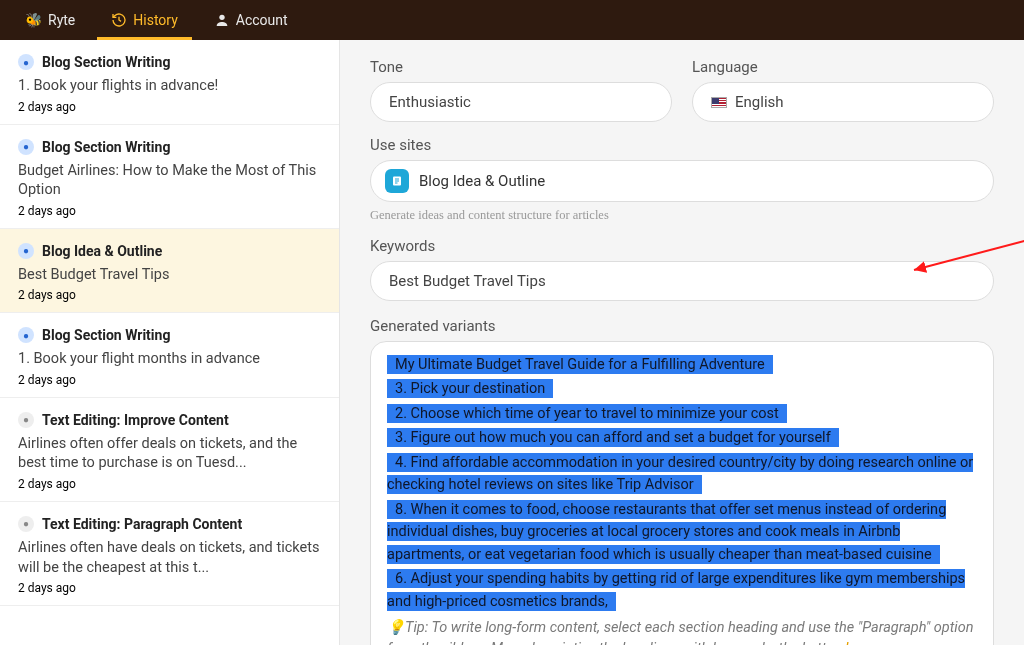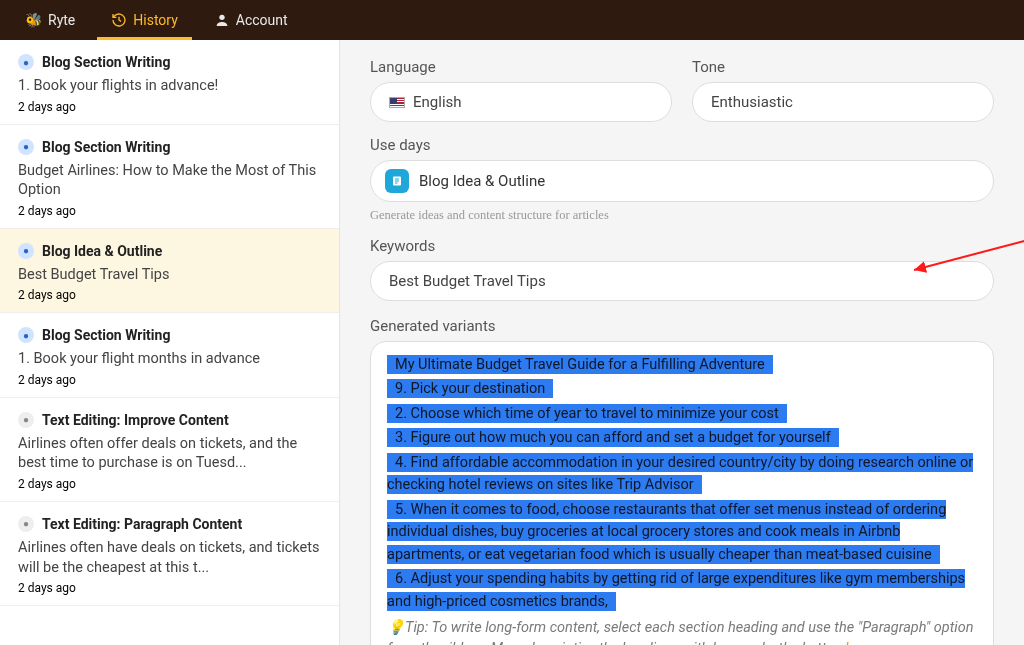--- a/index.html
+++ b/index.html
@@ -238,36 +238,36 @@
     </div>
     <div class="hi-snippet">Airlines often have deals on tickets, and tickets will be the cheapest at this t...</div>
     <div class="hi-time">2 days ago</div>
   </div>
       </div>
   </div>
 
   <div class="content">
     <div class="row">
       <div class="field">
+        <span class="field-label">Tone</span>
+        <div class="select-box">
+          <span>Enthusiastic</span>
+        </div>
+      </div>
+      <div class="field">
         <span class="field-label">Language</span>
         <div class="select-box">
           <span class="flag"></span>
           <span>English</span>
         </div>
       </div>
-      <div class="field">
-        <span class="field-label">Tone</span>
-        <div class="select-box">
-          <span>Enthusiastic</span>
-        </div>
-      </div>
     </div>
 
     <div class="field" style="margin-bottom:14px;">
-      <span class="field-label">Use days</span>
+      <span class="field-label">Use sites</span>
       <div class="usecase-box">
         <span class="usecase-icon">
           <svg width="12" height="12" viewBox="0 0 24 24" fill="#fff">
               <rect x="4" y="3" width="16" height="18" rx="2"></rect>
               <line x1="8" y1="8" x2="16" y2="8" stroke="#1ea7d8" stroke-width="2"></line>
               <line x1="8" y1="12" x2="16" y2="12" stroke="#1ea7d8" stroke-width="2"></line>
               <line x1="8" y1="16" x2="13" y2="16" stroke="#1ea7d8" stroke-width="2"></line>
             </svg>
         </span>
         <span>Blog Idea &amp; Outline</span>
@@ -280,25 +280,25 @@
       <div class="input-box">
         <span>Best Budget Travel Tips</span>
       </div>
     </div>
 
     <div class="field">
       <span class="field-label">Generated variants</span>
       <div class="variants-box">
         <div id="output-lines">
             <p><span class="hl">My Ultimate Budget Travel Guide for a Fulfilling Adventure</span></p>
-            <p><span class="hl">9. Pick your destination</span></p>
+            <p><span class="hl">3. Pick your destination</span></p>
             <p><span class="hl">2. Choose which time of year to travel to minimize your cost</span></p>
             <p><span class="hl">3. Figure out how much you can afford and set a budget for yourself</span></p>
             <p><span class="hl">4. Find affordable accommodation in your desired country/city by doing research online or checking hotel reviews on sites like Trip Advisor</span></p>
-            <p><span class="hl">5. When it comes to food, choose restaurants that offer set menus instead of ordering individual dishes, buy groceries at local grocery stores and cook meals in Airbnb apartments, or eat vegetarian food which is usually cheaper than meat-based cuisine</span></p>
+            <p><span class="hl">8. When it comes to food, choose restaurants that offer set menus instead of ordering individual dishes, buy groceries at local grocery stores and cook meals in Airbnb apartments, or eat vegetarian food which is usually cheaper than meat-based cuisine</span></p>
             <p><span class="hl">6. Adjust your spending habits by getting rid of large expenditures like gym memberships and high-priced cosmetics brands,</span></p>
           </div>
         <div class="tip">
           <span>💡Tip: To write long-form content, select each section heading and use the "Paragraph" option from the ribbon. More descriptive the headings with keywords, the better. </span><span class="learn">Learn more →</span>
         </div>
       </div>
     </div>
 
     <svg class="arrow" style="top:200px; left:570px;" width="130" height="40">
       <defs>

